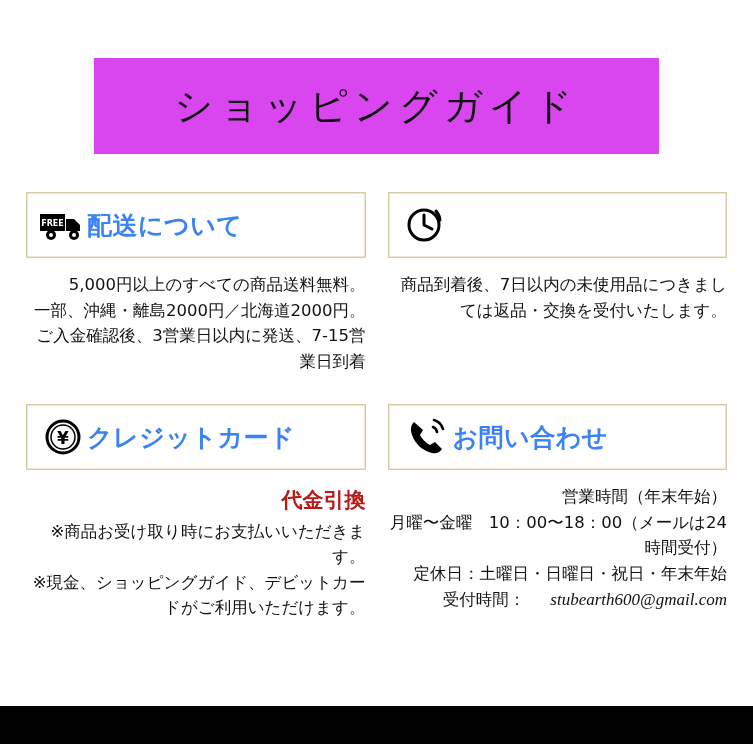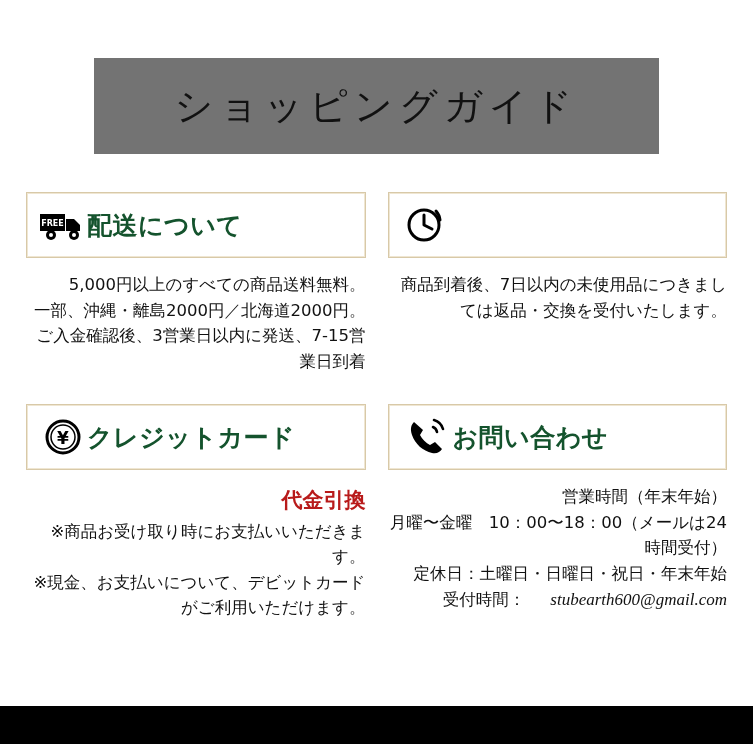--- a/index.html
+++ b/index.html
@@ -28,21 +28,21 @@
     bottom: 0;
     height: 38px;
     background: #000000;
   }
   .title-wrap {
     padding-top: 58px;
     display: flex;
     justify-content: center;
   }
   .title-band {
-    background: #737373;
+    background: #d946ef;
     width: 565px;
     height: 96px;
     display: flex;
     align-items: center;
     justify-content: center;
   }
   .title-text {
     font-size: 38px;
     letter-spacing: 6px;
     color: #111111;
@@ -74,21 +74,21 @@
     height: 44px;
     flex: 0 0 48px;
     display: flex;
     align-items: center;
     justify-content: center;
     color: #be185d;
   }
   .head-icon.phone { width: 52px; flex: 0 0 52px;}
   .head-label {
     font-size: 25px;
-    color: #14532d;
+    color: #3b82f6;
     font-weight: 600;
     letter-spacing: 0.5px;
     font-family: "DejaVu Sans", sans-serif;
     white-space: nowrap;
   }
   .body-text {
     margin-top: 14px;
     font-size: 16.5px;
     line-height: 1.55;
     color: #111111;
@@ -168,21 +168,21 @@
             <circle cx="20" cy="20" r="16" fill="none" stroke="#000" stroke-width="3"></circle>
             <circle cx="20" cy="20" r="12" fill="none" stroke="#000" stroke-width="1.5"></circle>
             <text x="20" y="27" font-size="17" fill="#000" text-anchor="middle" font-family="DejaVu Sans, sans-serif" font-weight="bold">¥</text>
           </svg>
         </span>
         <span class="head-label">クレジットカード</span>
       </div>
       <div class="body-text">
         <div class="cod-label">代金引換</div>
         <p>※商品お受け取り時にお支払いいただきます。</p>
-        <p>※現金、お支払いについて、デビットカードがご利用いただけます。</p>
+        <p>※現金、ショッピングガイド、デビットカードがご利用いただけます。</p>
       </div>
     </div>
 
     <div class="cell row2">
       <div class="head-box">
         <span class="head-icon phone">
           <svg width="44" height="42" viewBox="0 0 44 42" aria-hidden="true">
             <path d="M9 6 C6 9 5 13 7 19 C10 28 18 35 27 37 C32 38 35 36 37 33 L30 26 L25 29 C21 27 17 23 15 19 L18 14 Z" fill="#000"></path>
             <path d="M29 4 A13 13 0 0 1 38 13" fill="none" stroke="#000" stroke-width="2.6" stroke-linecap="round"></path>
             <path d="M28 11 A7 7 0 0 1 32 16" fill="none" stroke="#000" stroke-width="2.6" stroke-linecap="round"></path>

